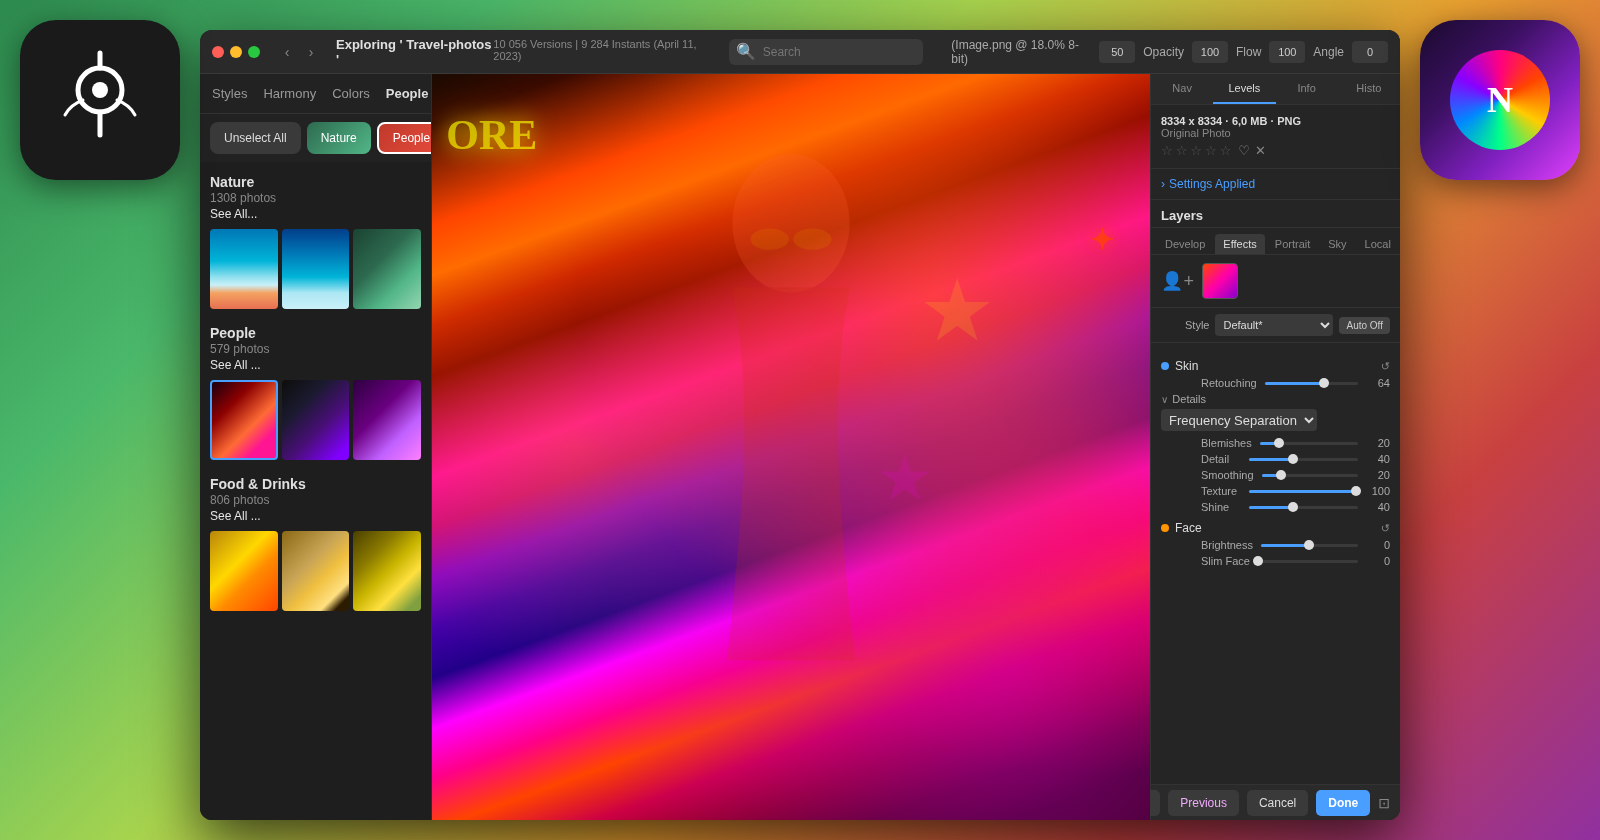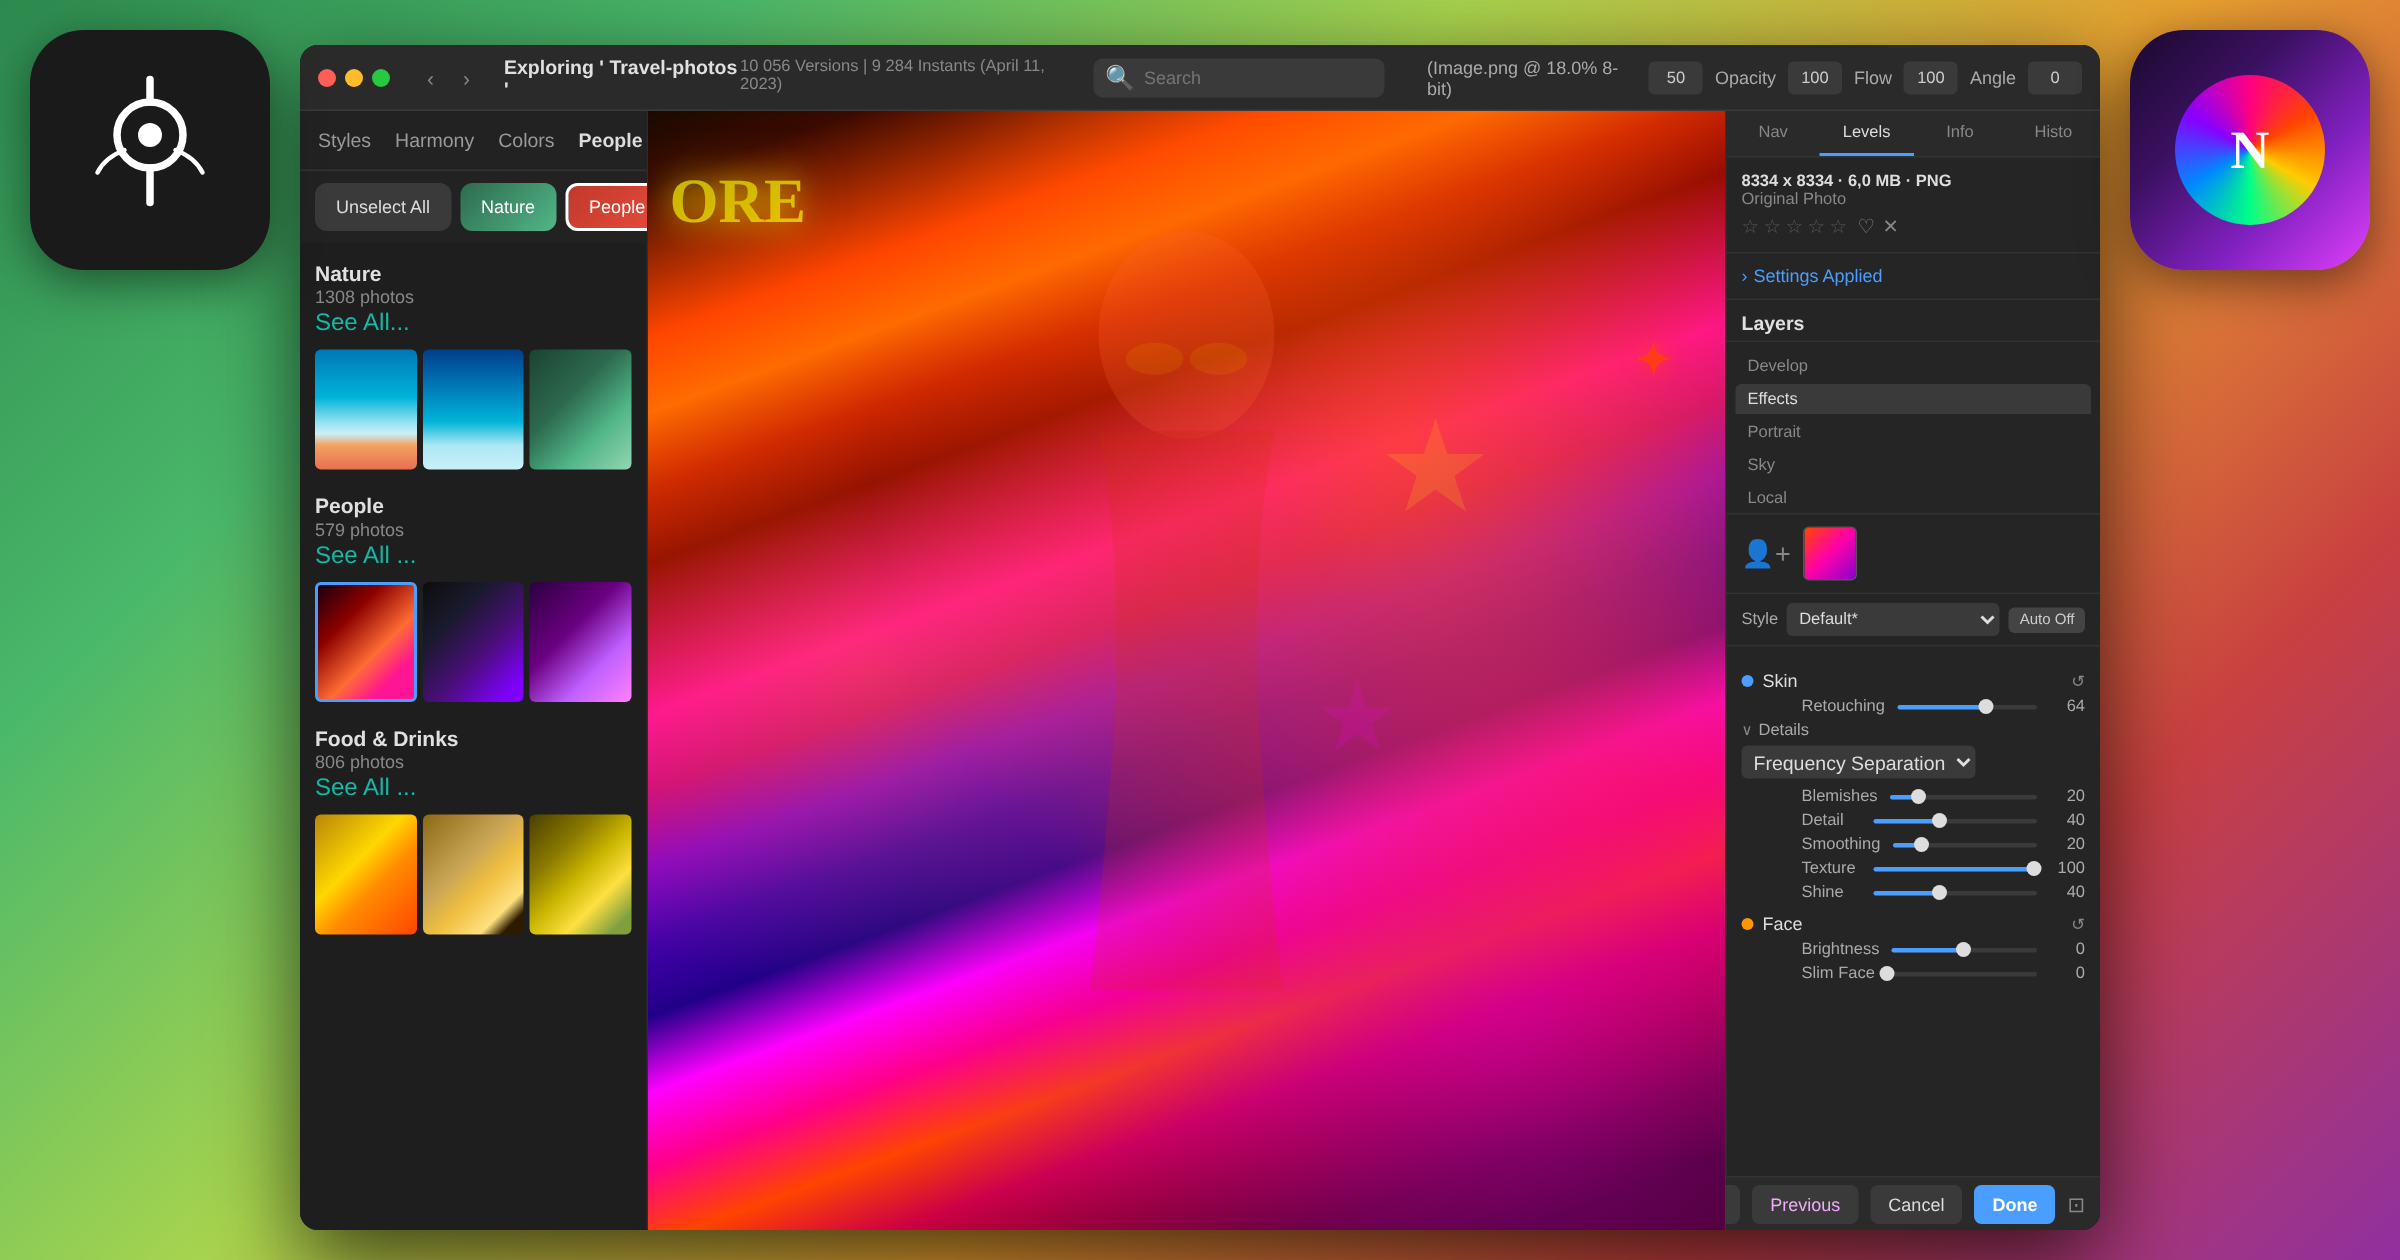--- a/index.html
+++ b/index.html
@@ -251,22 +251,22 @@
       font-size: 14px;
       font-weight: 600;
       color: #e0e0e0;
     }
     .section-count {
       font-size: 12px;
       color: #888;
       margin-top: 1px;
     }
     .section-see-all {
-      font-size: 16px;
-      color: #14b8a6;
+      font-size: 12px;
+      color: #e5e5e5;
       cursor: pointer;
       margin-top: 2px;
     }
     .section-header {
       margin-bottom: 8px;
     }
     .photo-grid {
       display: grid;
       grid-template-columns: 1fr 1fr 1fr;
       gap: 4px;
@@ -426,21 +426,20 @@
       color: #e0e0e0;
       border-bottom: 1px solid #333;
     }
 
     .layers-tabs {
       display: flex;
       padding: 6px 6px 0;
       gap: 2px;
       background: #252525;
       border-bottom: 1px solid #333;
-      flex-direction: column;
     }
     .ltab {
       padding: 4px 8px;
       border-radius: 4px 4px 0 0;
       font-size: 11px;
       color: #888;
       cursor: pointer;
     }
     .ltab.active {
       background: #3a3a3a;
@@ -462,21 +461,21 @@
       border: 1px solid #555;
     }
 
     .style-row {
       display: flex;
       align-items: center;
       padding: 6px 10px;
       gap: 6px;
       border-bottom: 1px solid #333;
     }
-    .style-label { font-size: 11px; color: #aaa; flex-shrink: 0; }
+    .style-label { font-size: 11px; color: #aaa; flex-shrink: 0; margin-left: 24px; }
     .style-select {
       flex: 1;
       background: #3a3a3a;
       border: none;
       color: #ddd;
       font-size: 11px;
       border-radius: 4px;
       padding: 2px 4px;
       height: 22px;
     }

